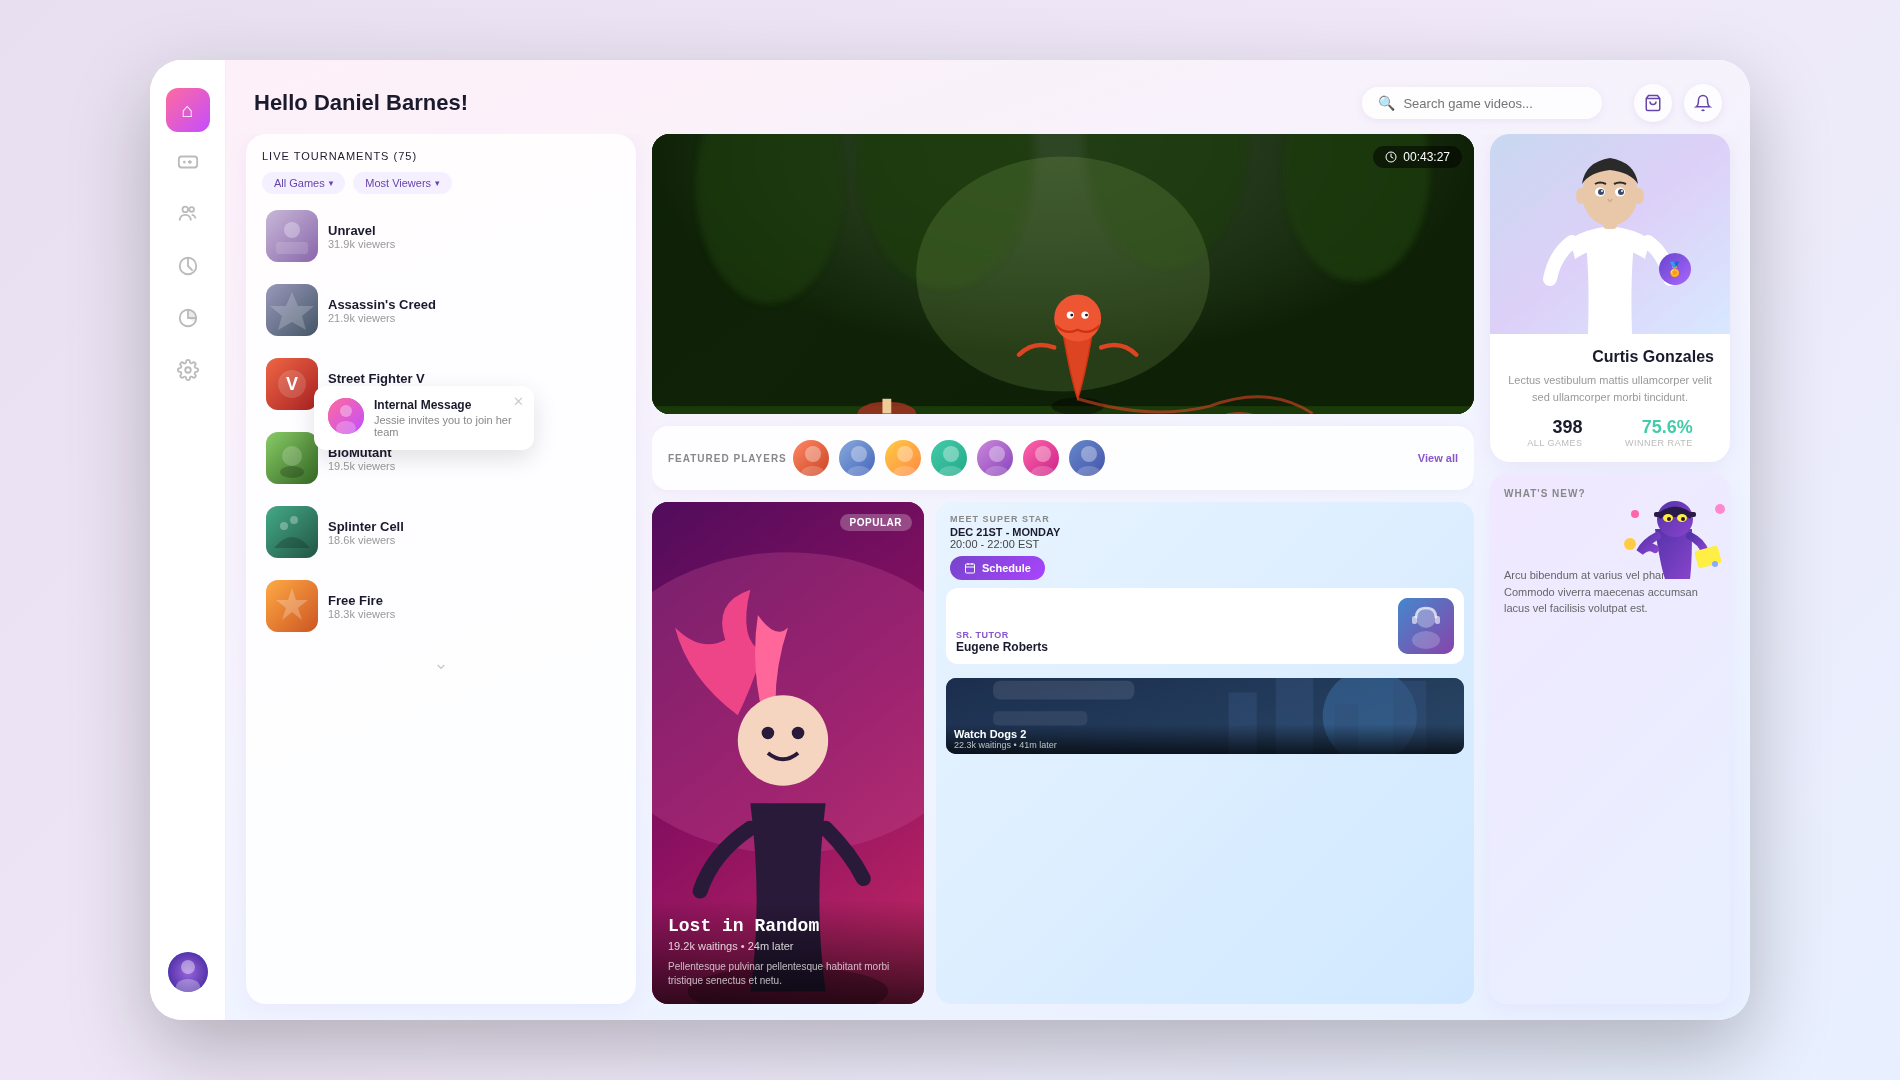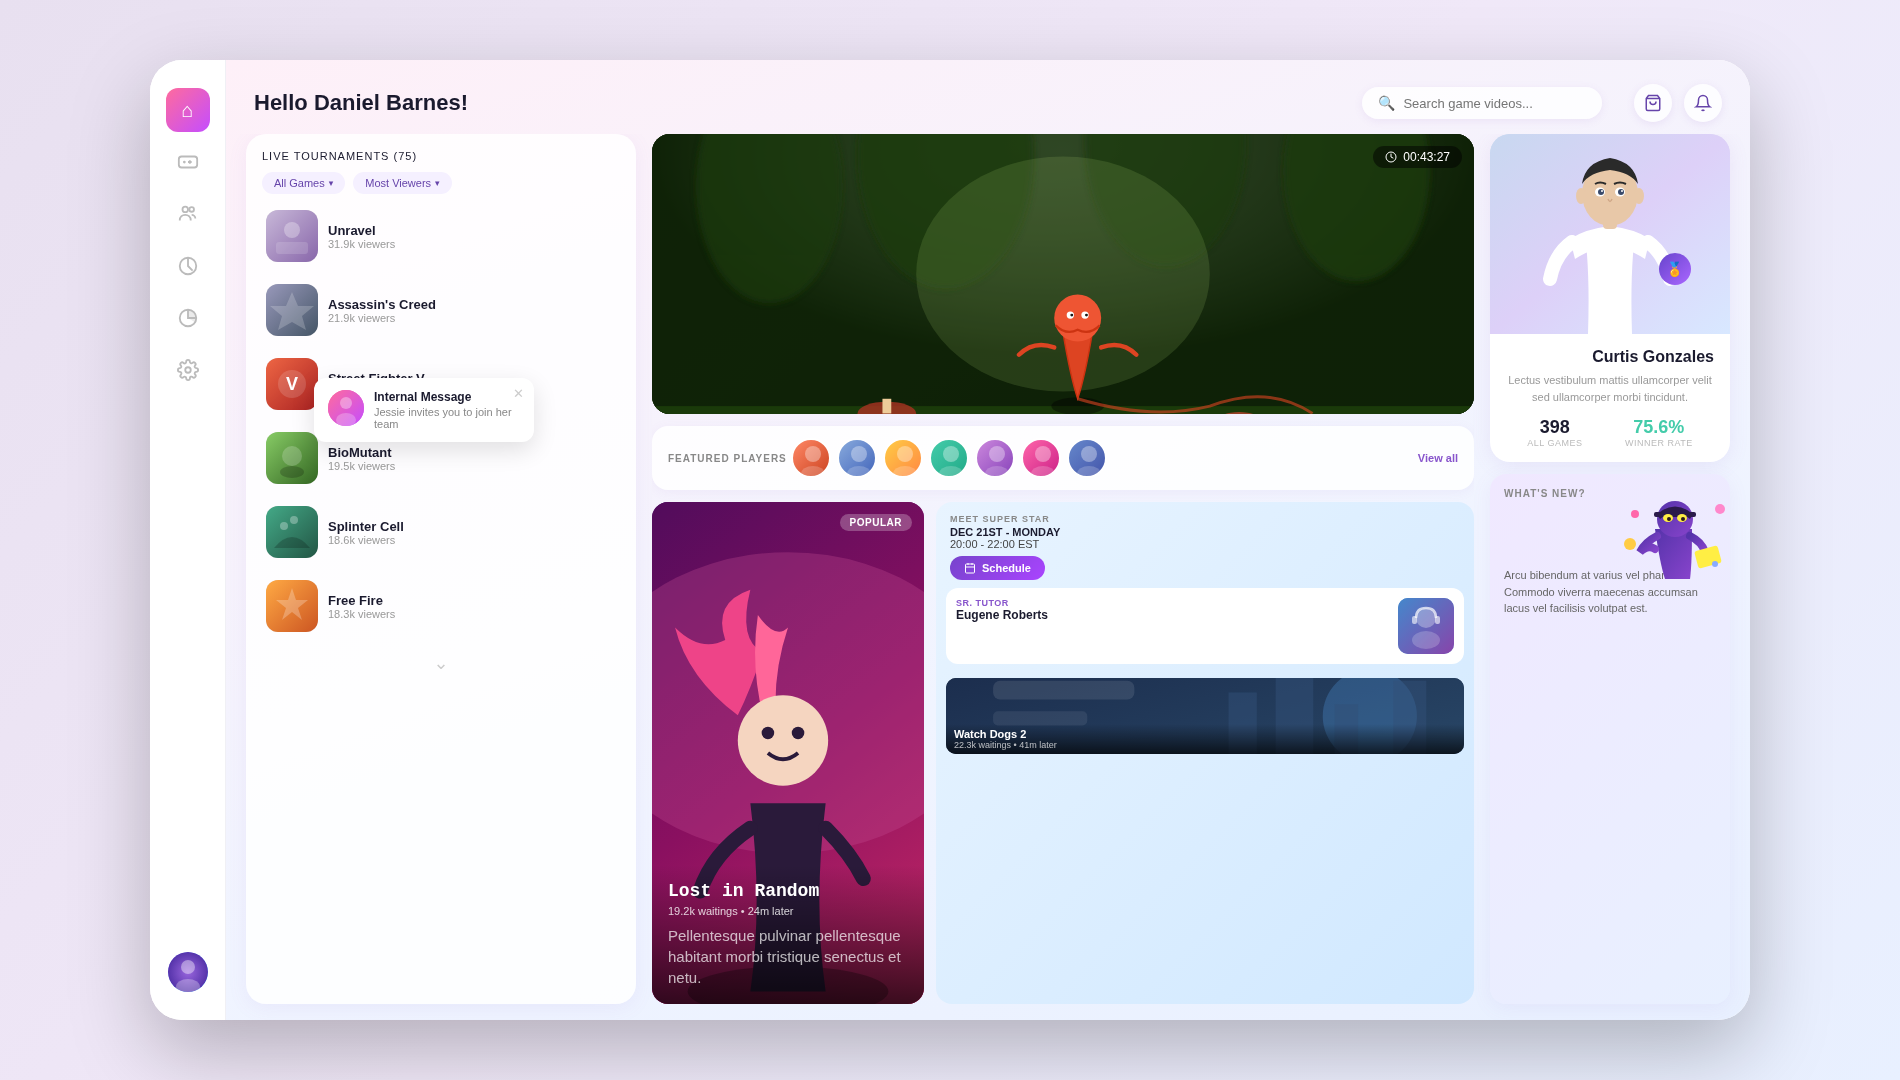--- a/index.html
+++ b/index.html
@@ -184,21 +184,21 @@
       text-align: center;
       color: #ccc;
       font-size: 18px;
       cursor: pointer;
       margin-top: 4px;
     }
     
     .internal-message {
       position: absolute;
       left: 68px;
-      top: 244px;
+      top: 252px;
       background: #fff;
       border-radius: 12px;
       padding: 12px 14px;
       box-shadow: 0 8px 24px rgba(0,0,0,0.12);
       display: flex;
       align-items: flex-start;
       gap: 10px;
       width: 220px;
       z-index: 10;
     }
@@ -307,21 +307,21 @@
     }
     .game-card-info {
       position: absolute;
       bottom: 0; left: 0; right: 0;
       padding: 16px;
       background: linear-gradient(to top, rgba(0,0,0,0.7) 0%, transparent 100%);
       color: #fff;
     }
     .game-card-title { font-size: 18px; font-weight: 700; margin-bottom: 4px; font-family: Liberation Mono, monospace; }
     .game-card-stats { font-size: 11px; opacity: 0.8; margin-bottom: 8px; }
-    .game-card-desc { font-size: 15px; opacity: 0.7; line-height: 1.4; }
+    .game-card-desc { font-size: 10px; opacity: 0.7; line-height: 1.4; }
     .superstar-card {
       flex: 1;
       border-radius: 16px;
       overflow: hidden;
       background: linear-gradient(135deg, #e8f4ff, #d0e8ff);
       position: relative;
       display: flex;
       flex-direction: column;
     }
     .superstar-header {
@@ -343,21 +343,21 @@
       font-weight: 600;
       cursor: pointer;
       margin-top: 6px;
     }
     .tutor-card-inner {
       margin: 0 10px 10px;
       background: #fff;
       border-radius: 12px;
       padding: 10px;
       display: flex;
-      align-items: flex-start;
+      align-items: flex-end;
       gap: 16px;
     }
     .tutor-label { font-size: 9px; font-weight: 700; letter-spacing: 0.5px; color: #8855cc; text-transform: uppercase; }
     .tutor-name { font-size: 12px; font-weight: 700; color: #1a1a2e; }
     .tutor-img {
       width: 56px; height: 56px;
       border-radius: 10px;
       background: linear-gradient(135deg, #4488cc, #88aadd);
       flex-shrink: 0;
       display: flex;
@@ -403,21 +403,21 @@
       display: flex;
       align-items: flex-end;
       justify-content: center;
     }
     .player-card-body {
       padding: 14px 16px;
     }
     .player-name { font-size: 16px; font-weight: 700; color: #1a1a2e; text-align: right; }
     .player-desc { font-size: 11px; color: #999; text-align: center; line-height: 1.5; margin-top: 6px; }
     .player-stats { display: flex; justify-content: space-around; margin-top: 12px; }
-    .stat-block { text-align: center; }
+    .stat-block { text-align: right; }
     .stat-num { font-size: 18px; font-weight: 700; color: #1a1a2e; }
     .stat-num.highlight { color: #44ccaa; }
     .stat-label { font-size: 9px; color: #bbb; letter-spacing: 0.5px; text-transform: uppercase; }
     
     .new-card {
       background: linear-gradient(135deg, #f0e8ff, #e8f0ff);
       border-radius: 16px;
       padding: 14px;
       display: flex;
       flex-direction: column;

